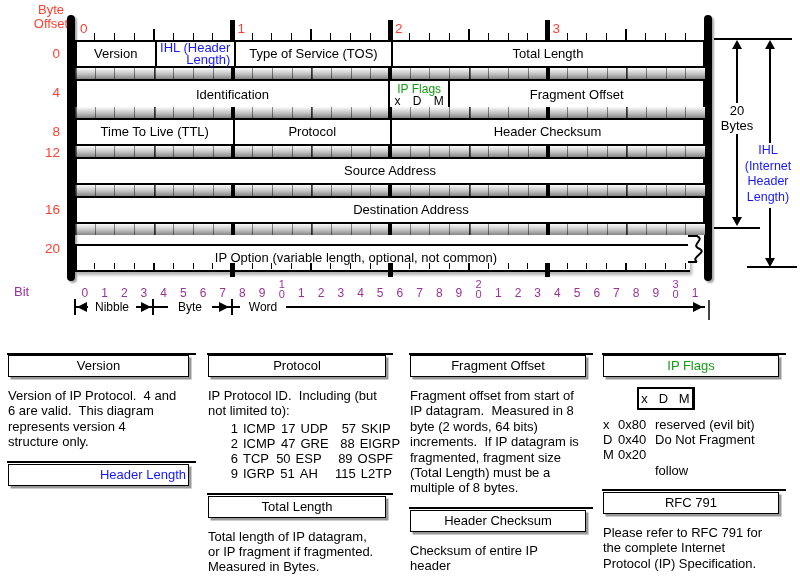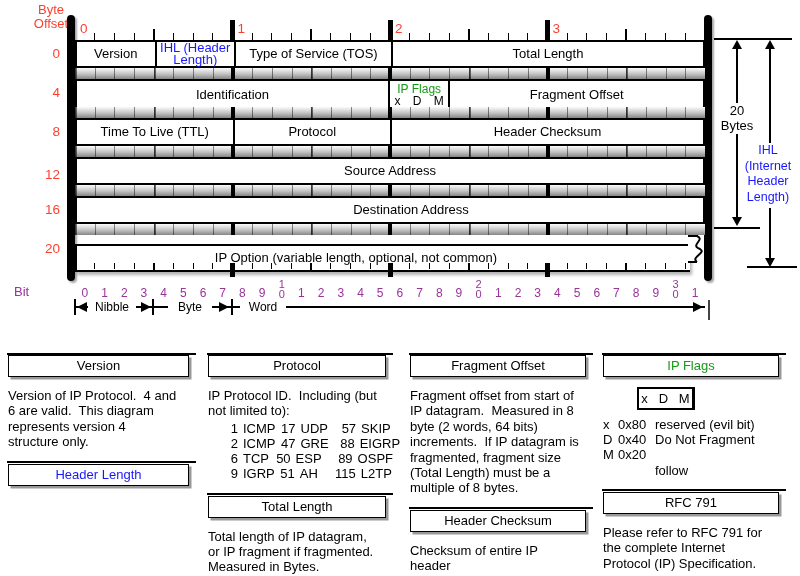--- a/index.html
+++ b/index.html
@@ -22,21 +22,21 @@
   #bot-ruler .byte { top:0; height:14px; width:5px; }
   .bytenum { position:absolute; top:1px; color:var(--red); font-size:13.5px; }
 
   
   .rowbox { position:absolute; display:flex; background:#fff; border:2px solid #000;
             box-shadow:2px 3px 3px rgba(0,0,0,.3); }
   .rowbox.torn { border-right:0; }
   .cell { display:flex; flex-direction:column; align-items:center; justify-content:center; overflow:visible; }
   .cell.bl { border-left:2px solid #000; }
   .clabel { font-size:13px; line-height:12.5px; text-align:center; white-space:pre-line; }
-  .c-blue  { color:var(--blue); }
+  .c-blue  { color:var(--blue);text-align:right; }
   .c-green { color:var(--green); }
   .fl1 { font-size:12px; line-height:12px; color:var(--green); }
   .fl2 { font-size:12px; line-height:12px; word-spacing:9px; }
   .offnum { position:absolute; left:14px; width:46px; text-align:right;
             color:var(--red); font-size:13.5px; }
   .band { position:absolute;
     background:
       repeating-linear-gradient(90deg, rgba(0,0,0,.45) 0 1px, transparent 1px 19.6875px),
       repeating-linear-gradient(90deg, rgba(0,0,0,.55) 0 2px, transparent 2px 78.75px),
       linear-gradient(#fbfbfb, #c2c2c2 55%, #868686); }
@@ -196,21 +196,21 @@
         </div>
         <div class="cell bl" style="flex: 16 1 0px;">
           <div class="clabel">Header Checksum</div>
         </div>
       </div>
       <div class="band" style="left: 75px; top: 146px; width: 630px; height: 11px;">
         <div class="bandbar" style="left: calc(25% - 2px);"></div>
         <div class="bandbar" style="left: calc(50% - 2px);"></div>
         <div class="bandbar" style="left: calc(75% - 2px);"></div>
       </div>
-      <div class="offnum" style="top: 167px;">12</div>
+      <div class="offnum" style="top: 145px;">12</div>
       <div class="rowbox" style="left: 75px; top: 157px; width: 630px; height: 28px;">
         <div class="cell" style="flex: 32 1 0px;">
           <div class="clabel">Source Address</div>
         </div>
       </div>
       <div class="band" style="left: 75px; top: 185px; width: 630px; height: 11px;">
         <div class="bandbar" style="left: calc(25% - 2px);"></div>
         <div class="bandbar" style="left: calc(50% - 2px);"></div>
         <div class="bandbar" style="left: calc(75% - 2px);"></div>
       </div>

